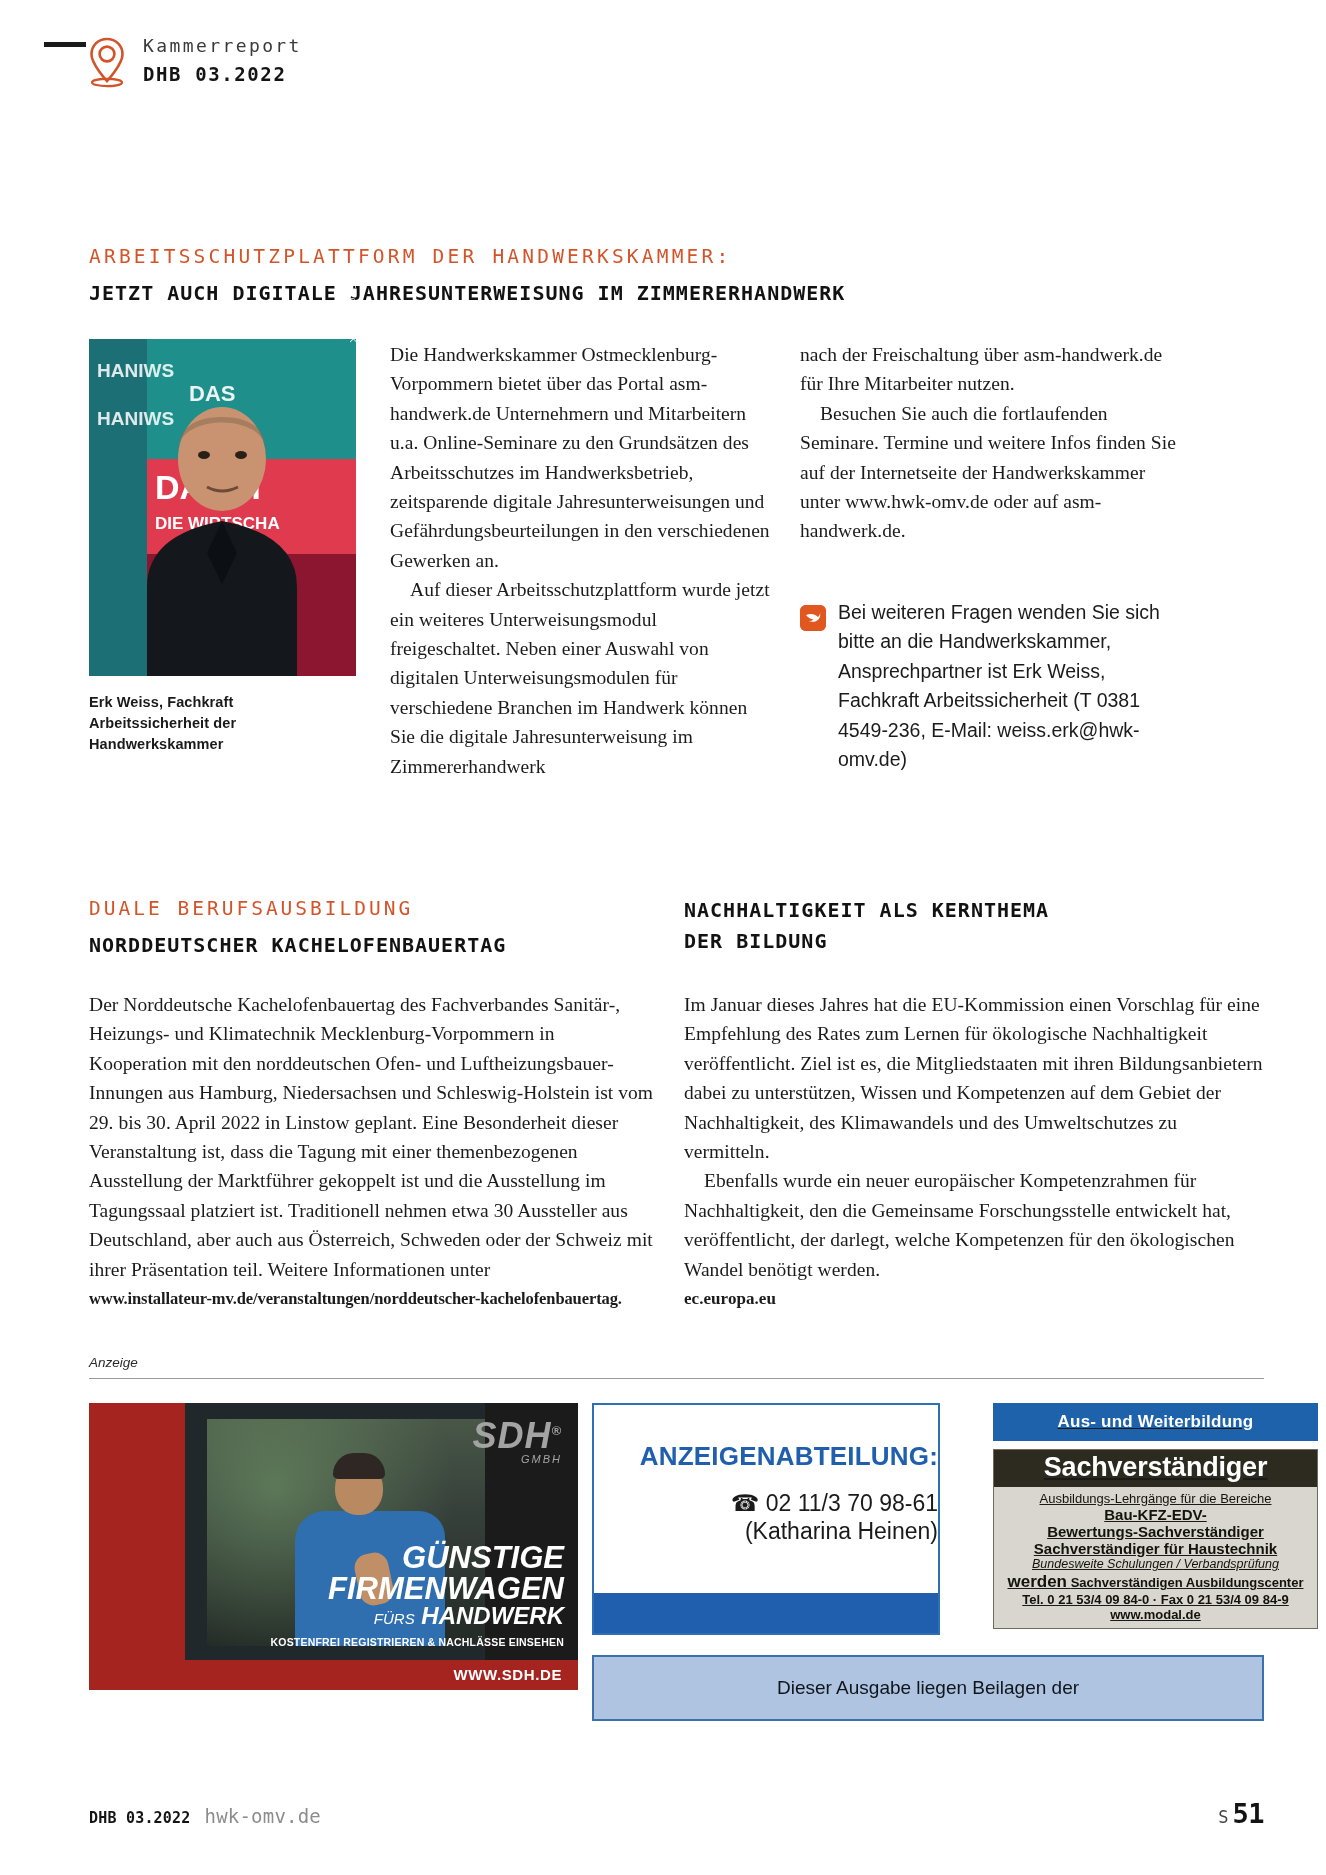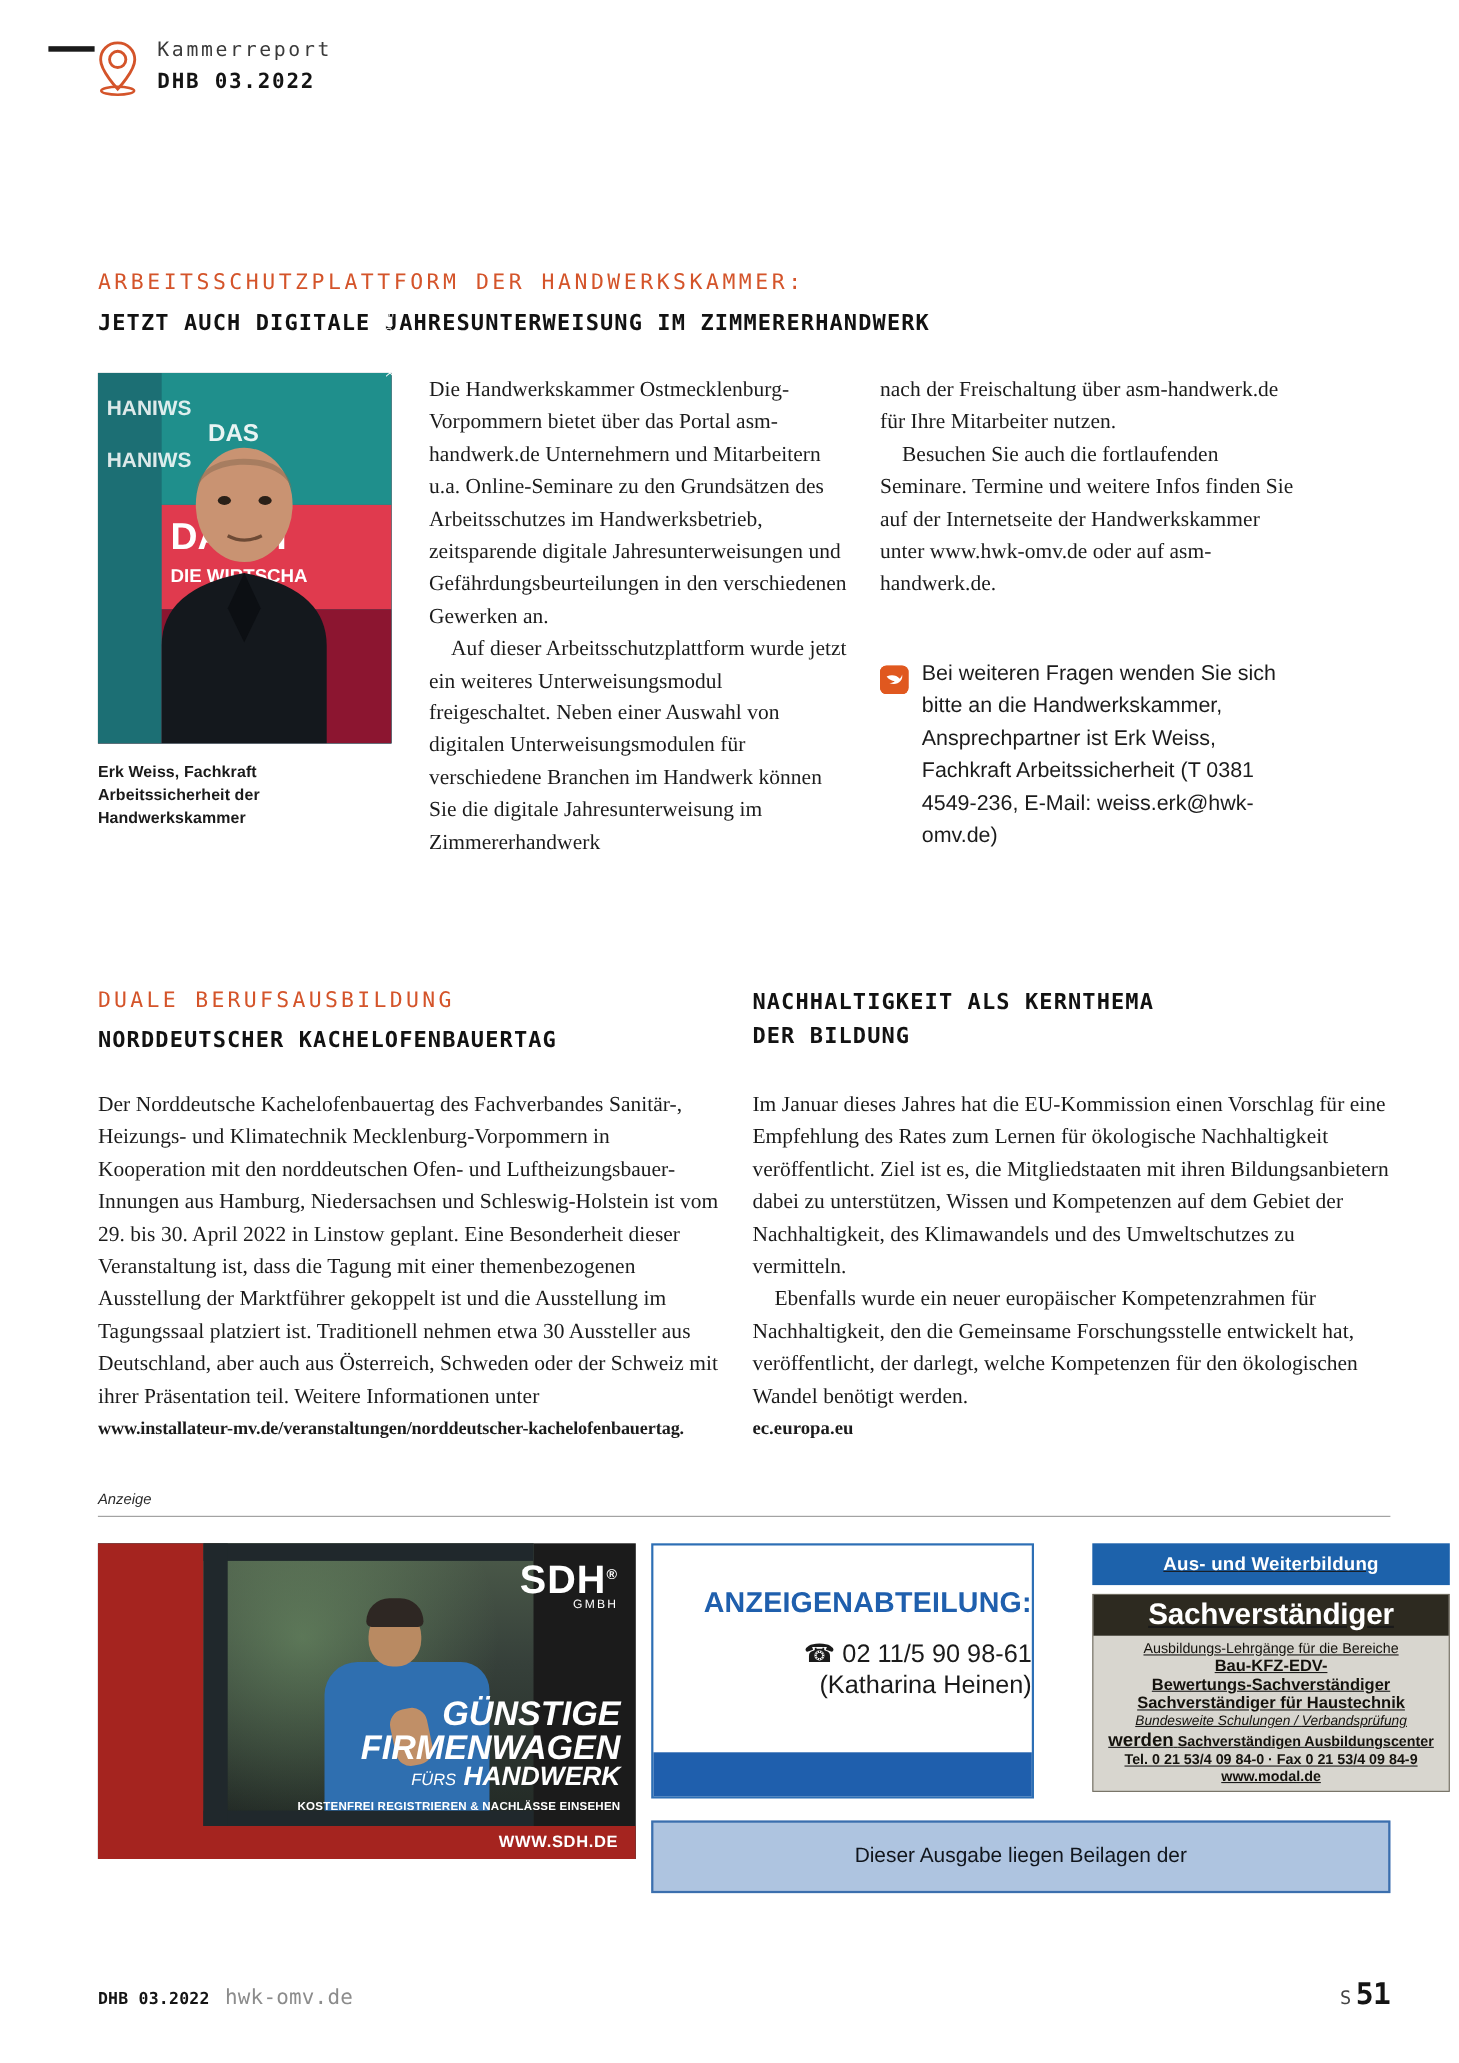--- a/index.html
+++ b/index.html
@@ -251,22 +251,23 @@
   }
   .sdh-car-frame {
     position: absolute; top: 0; left: 96px; width: 300px; height: 100%;
     border-left: 22px solid #20282c;
     border-top: 16px solid #20282c;
     border-bottom: 44px solid #20282c;
     box-sizing: border-box;
   }
   .sdh-logo {
     position: absolute; top: 12px; right: 16px;
-    color: #ffffff; font-weight: 700; font-size: 36px; letter-spacing: 1px;
+    color: #a3a3a3; font-weight: 700; font-size: 36px; letter-spacing: 1px;
     font-family: "Liberation Sans", sans-serif;
+    font-style: italic;
   }
   .sdh-logo sup { font-size: 13px; vertical-align: super; }
   .sdh-logo .sub {
     display: block; font-size: 11px; letter-spacing: 2px; text-align: right;
     font-weight: 400; margin-top: -4px;
   }
   .sdh-slogan {
     position: absolute; right: 14px; bottom: 62px;
     text-align: right; color: #ffffff;
     font-family: "Liberation Sans", sans-serif;
@@ -556,21 +557,21 @@
     </div>
     <div class="sdh-sub">KOSTENFREI REGISTRIEREN &amp; NACHLÄSSE EINSEHEN</div>
     <div class="sdh-url-bar"></div>
     <div class="sdh-url">WWW.SDH.DE</div>
   </div>
 
   <div class="anz-box">
     <div class="anz-title">ANZEIGENABTEILUNG:</div>
     <div class="anz-phone">
       <span>☎</span>
-      <span>02 11/5 90 98-61</span>
+      <span>02 11/3 70 98-61</span>
     </div>
     <div class="anz-name">(Katharina Heinen)</div>
     <div class="anz-blue-strip"></div>
   </div>
 
   <div class="sv-ad">
     <div class="sv-blue">Aus- und Weiterbildung</div>
     <div class="sv-body">
       <div class="sv-dark">Sachverständiger</div>
       <div class="sv-lines">

